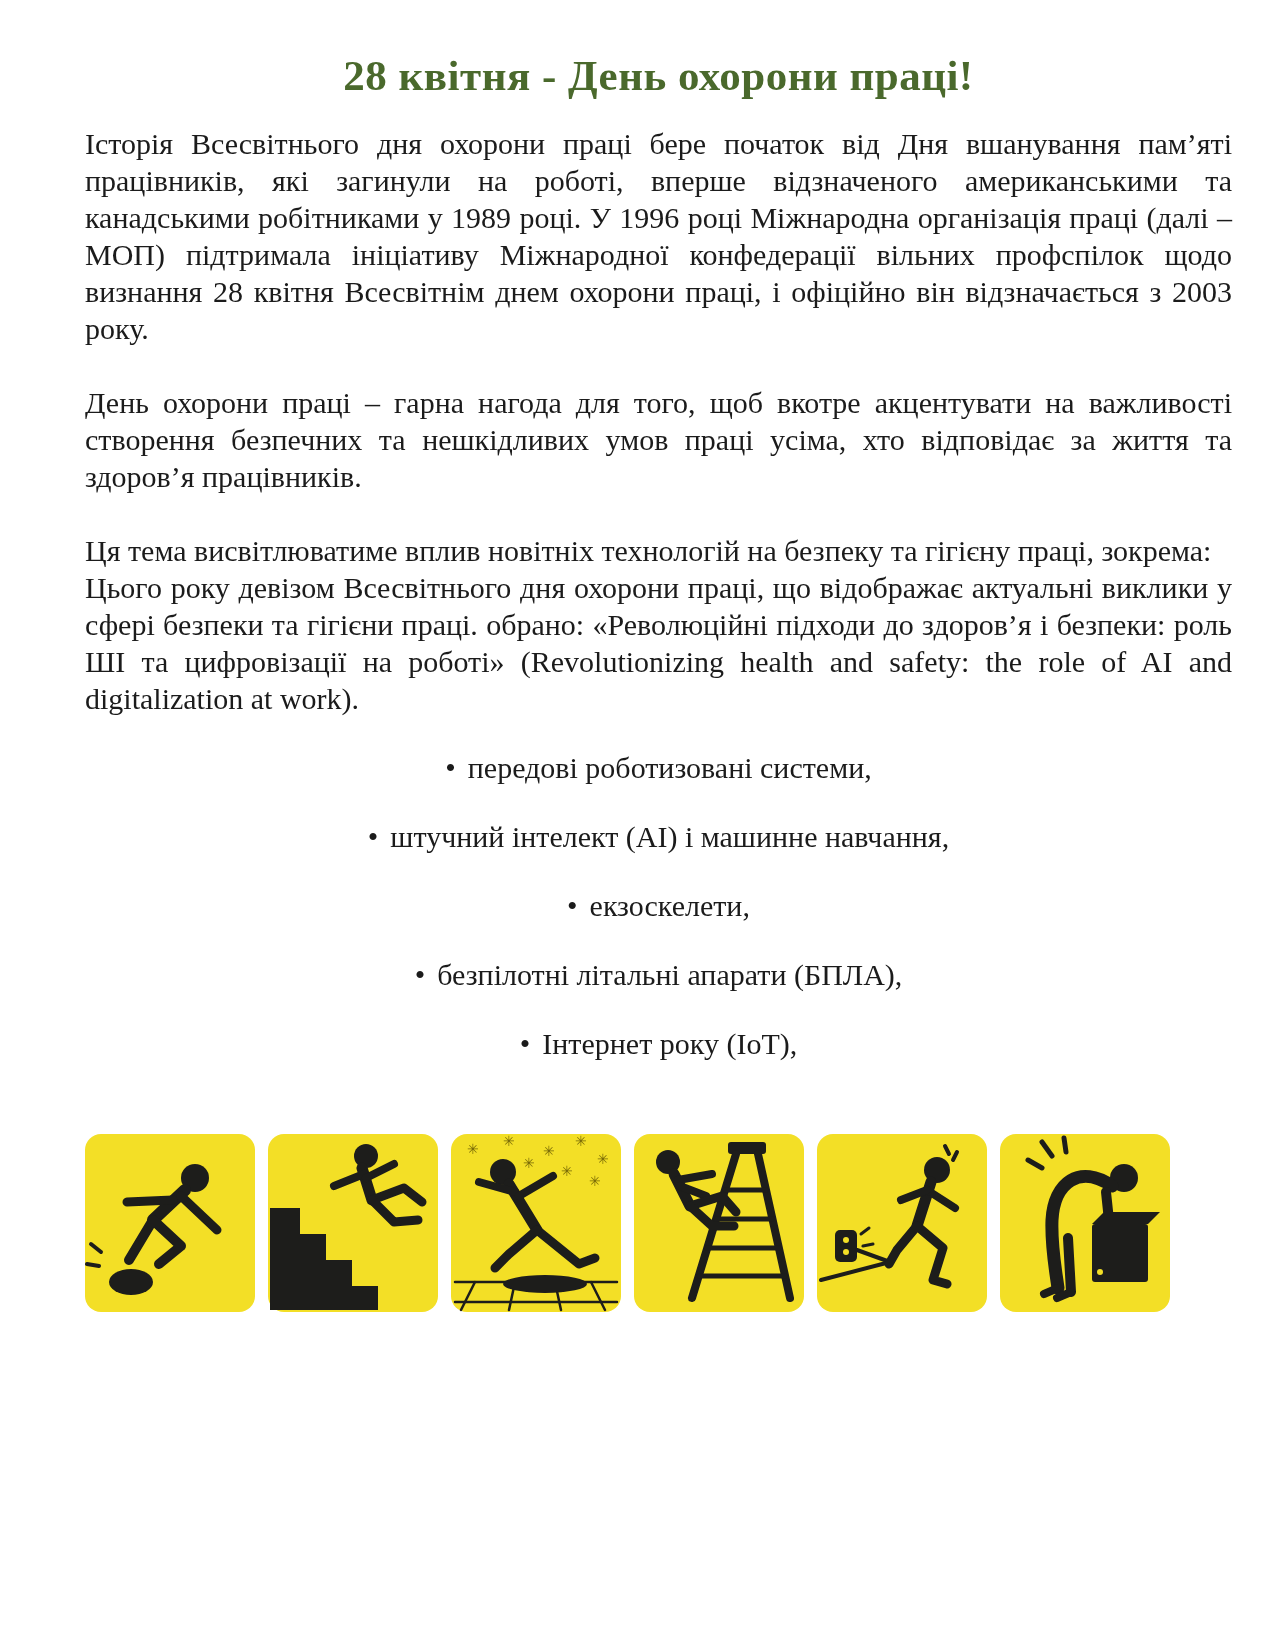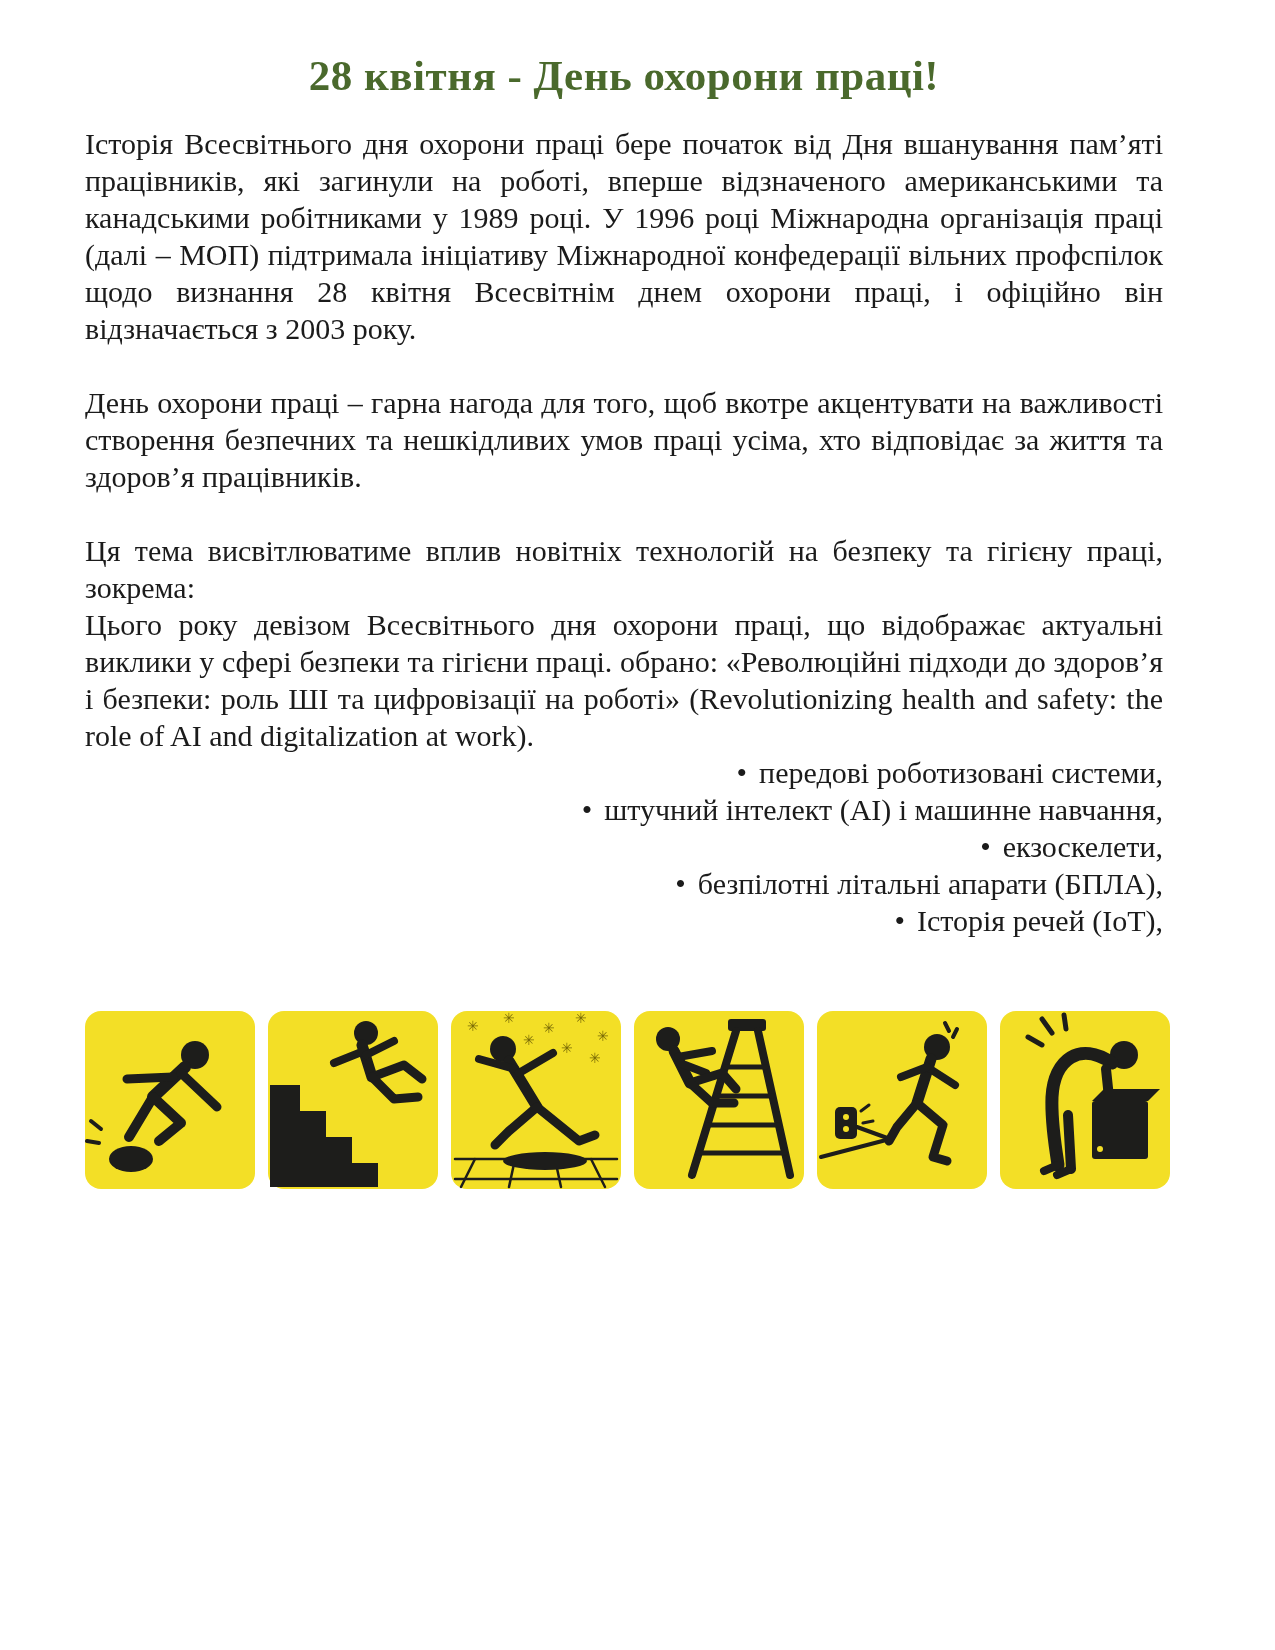--- a/index.html
+++ b/index.html
@@ -12,42 +12,43 @@
   *{margin:0;padding:0;box-sizing:border-box;}
   html,body{background:#ffffff;}
   .page{
     position:relative;
     width:1275px;height:1650px;
     background:#ffffff;
     font-family:"Liberation Serif","DejaVu Serif",serif;
     color:var(--body);
     overflow:hidden;
   }
-  .content{padding:52px 112px 0 85px;}
+  .content{padding:52px 43px 0 85px;}
   h1.doc-title{
     font-size:43px;
     line-height:1.1;
     font-weight:bold;
     color:var(--title);
     text-align:center;
     margin-bottom:26px;
     letter-spacing:0.5px;
   }
   p.body-par{
     font-size:30px;
     line-height:37px;
     text-align:justify;
     color:var(--body);
   }
   p.gap-after{margin-bottom:37px;}
   .bullet-line{
     font-size:30px;
     line-height:37px;
-    text-align:right;
+    text-align:center;
     display:block;
+    margin-top:32px;
   }
   .bullet-marker{margin-right:12px;}
   .pictogram-row{
     display:flex;
     gap:13px;
     margin:72px 0 0 0;
   }
   .pictogram{
     width:170px;height:178px;
     flex:0 0 auto;
@@ -69,21 +70,21 @@
     <p class="body-par gap-after">Історія Всесвітнього дня охорони праці бере початок від Дня вшанування пам’яті працівників, які загинули на роботі, вперше відзначеного американськими та канадськими робітниками у 1989 році. У 1996 році Міжнародна організація праці (далі – МОП) підтримала ініціативу Міжнародної конфедерації вільних профспілок щодо визнання 28 квітня Всесвітнім днем охорони праці, і офіційно він відзначається з 2003 року.</p>
     <p class="body-par gap-after">День охорони праці – гарна нагода для того, щоб вкотре акцентувати на важливості створення безпечних та нешкідливих умов праці усіма, хто відповідає за життя та здоров’я працівників.</p>
     <p class="body-par">Ця тема висвітлюватиме вплив новітніх технологій на безпеку та гігієну праці, зокрема:</p>
     <p class="body-par">Цього року девізом Всесвітнього дня охорони праці, що відображає актуальні виклики у сфері безпеки та гігієни праці. обрано: «Революційні підходи до здоров’я і безпеки: роль ШІ та цифровізації на роботі» (Revolutionizing health and safety: the role of AI and digitalization at work).</p>
 
     <div class="bullet-list">
       <div class="bullet-line"><span class="bullet-marker">•</span><span>передові роботизовані системи,</span></div>
       <div class="bullet-line"><span class="bullet-marker">•</span><span>штучний інтелект (AI) і машинне навчання,</span></div>
       <div class="bullet-line"><span class="bullet-marker">•</span><span>екзоскелети,</span></div>
       <div class="bullet-line"><span class="bullet-marker">•</span><span>безпілотні літальні апарати (БПЛА),</span></div>
-      <div class="bullet-line"><span class="bullet-marker">•</span><span>Історія речей (IoT),</span></div>
+      <div class="bullet-line"><span class="bullet-marker">•</span><span>Інтернет року (IoT),</span></div>
     </div>
 
     <div class="pictogram-row">
 
       <div class="pictogram">
         <svg viewBox="0 0 170 178" xmlns="http://www.w3.org/2000/svg">
           <rect class="tile-bg" x="0" y="0" width="170" height="178" rx="16"></rect>
           <circle class="fig-fill" cx="110" cy="44" r="14"></circle>
           <path class="fig" stroke-width="12" d="M100,56 L68,86"></path>
           <path class="fig" stroke-width="9" d="M96,62 L132,96"></path>

